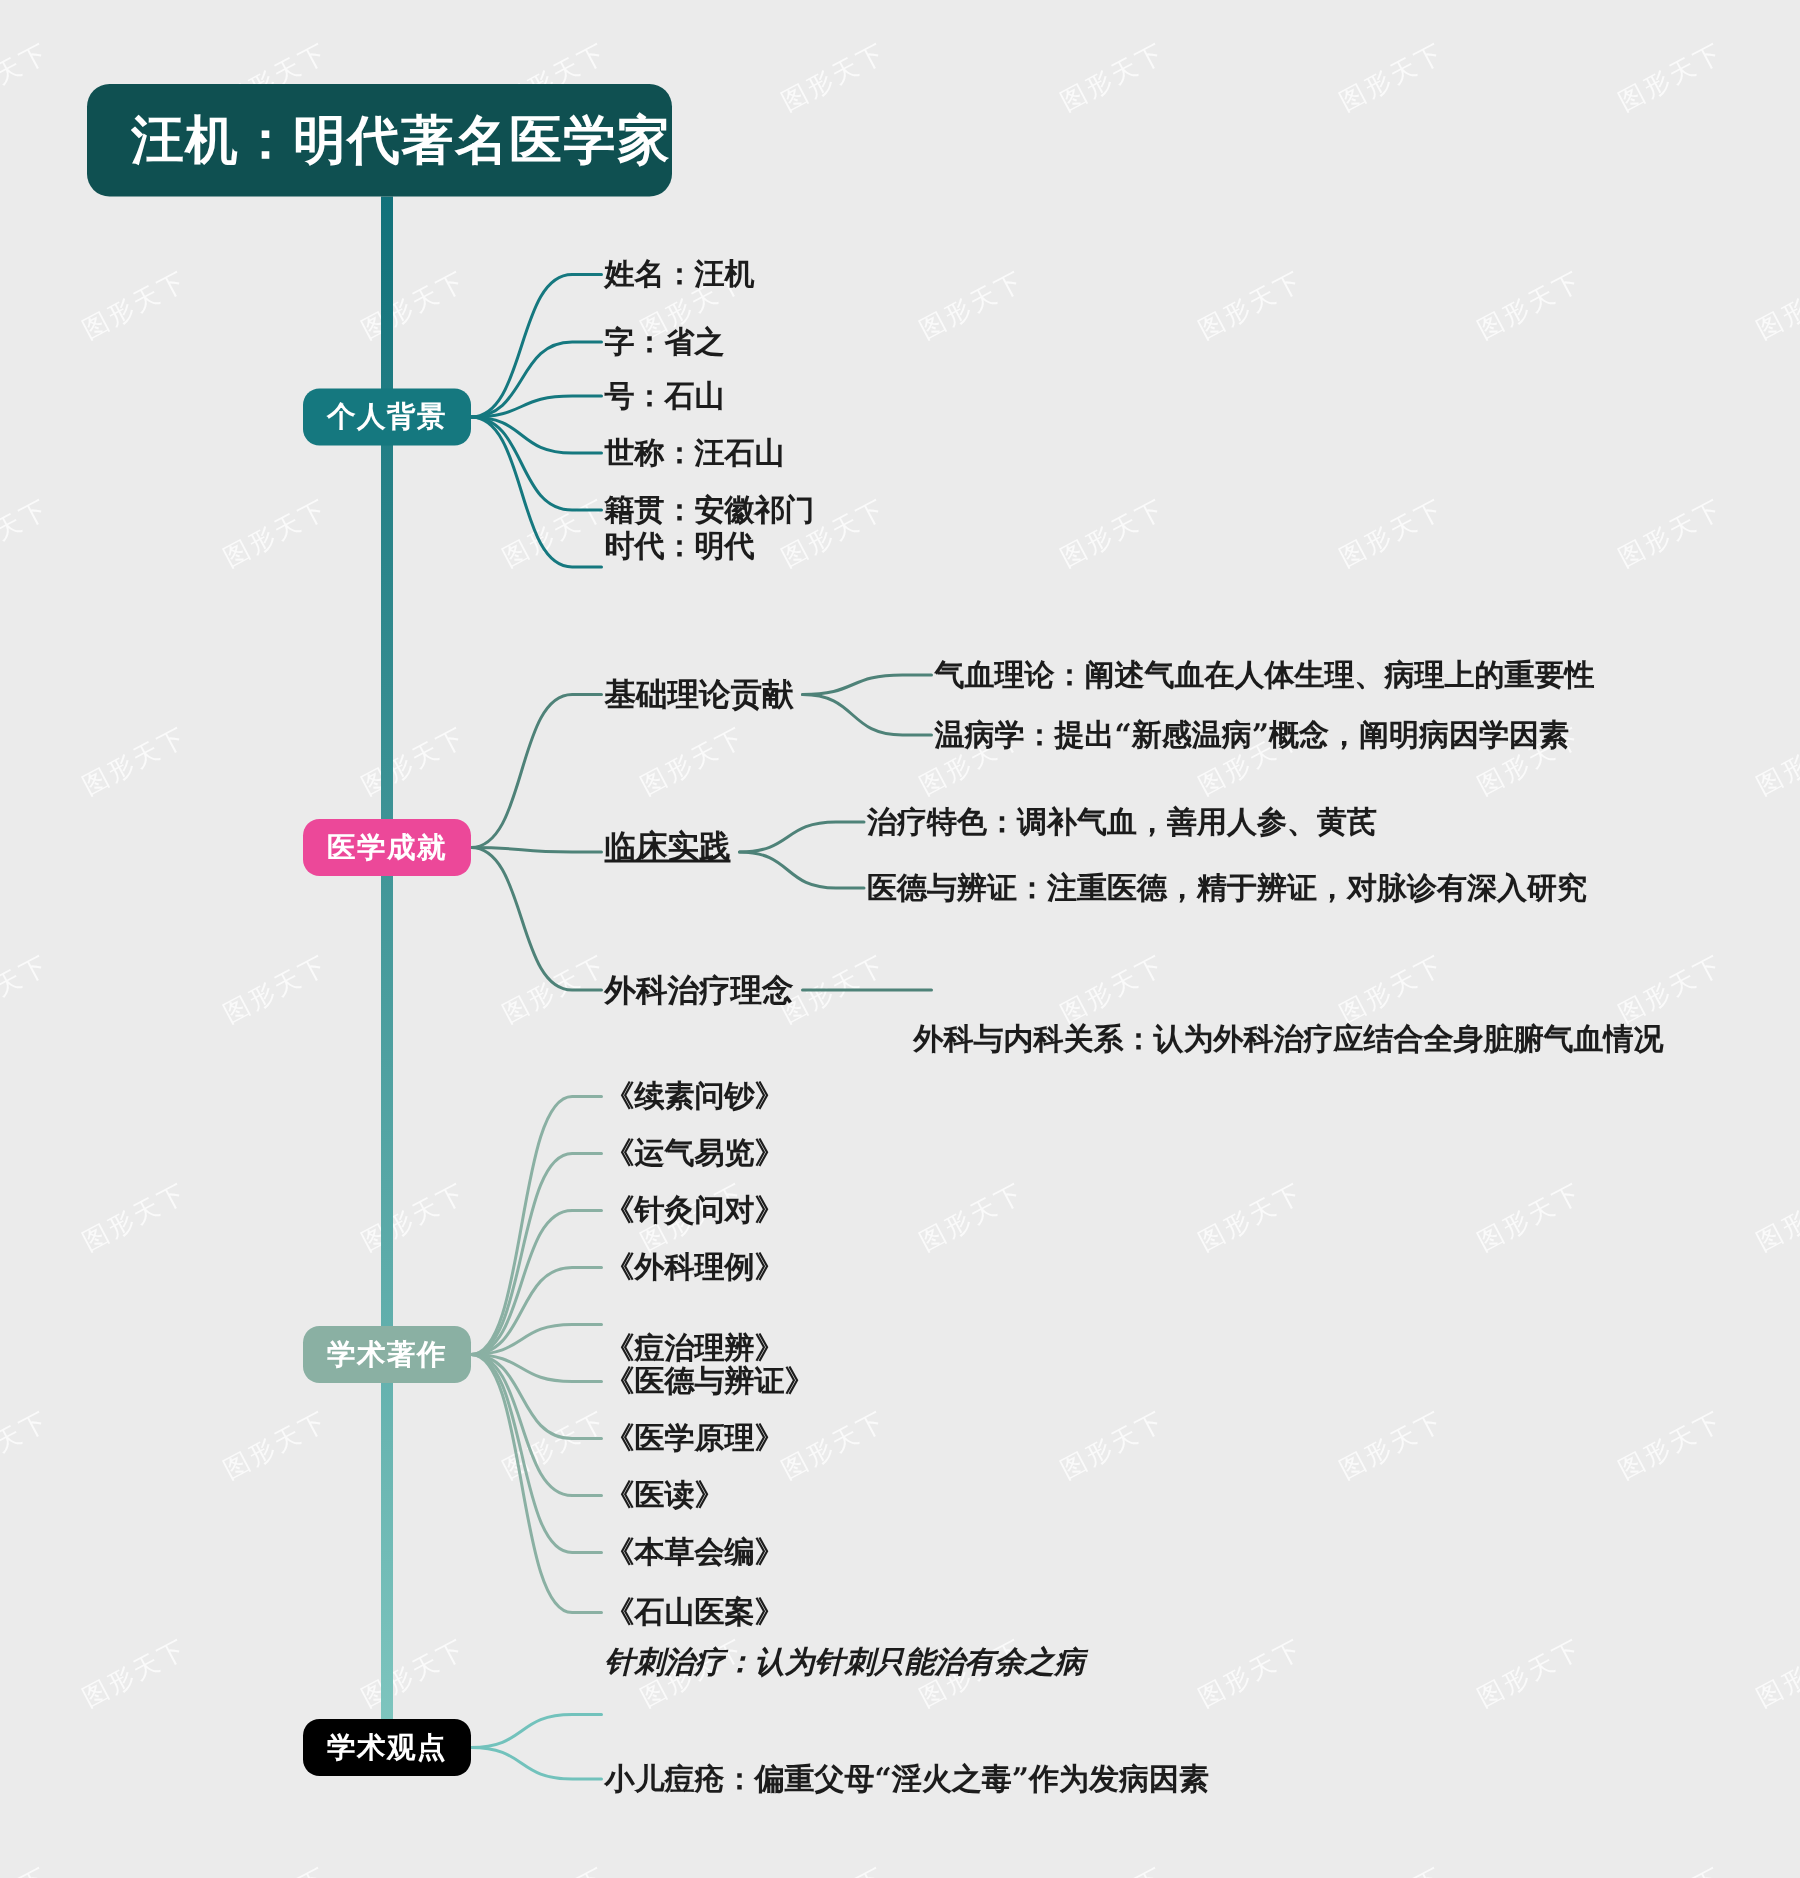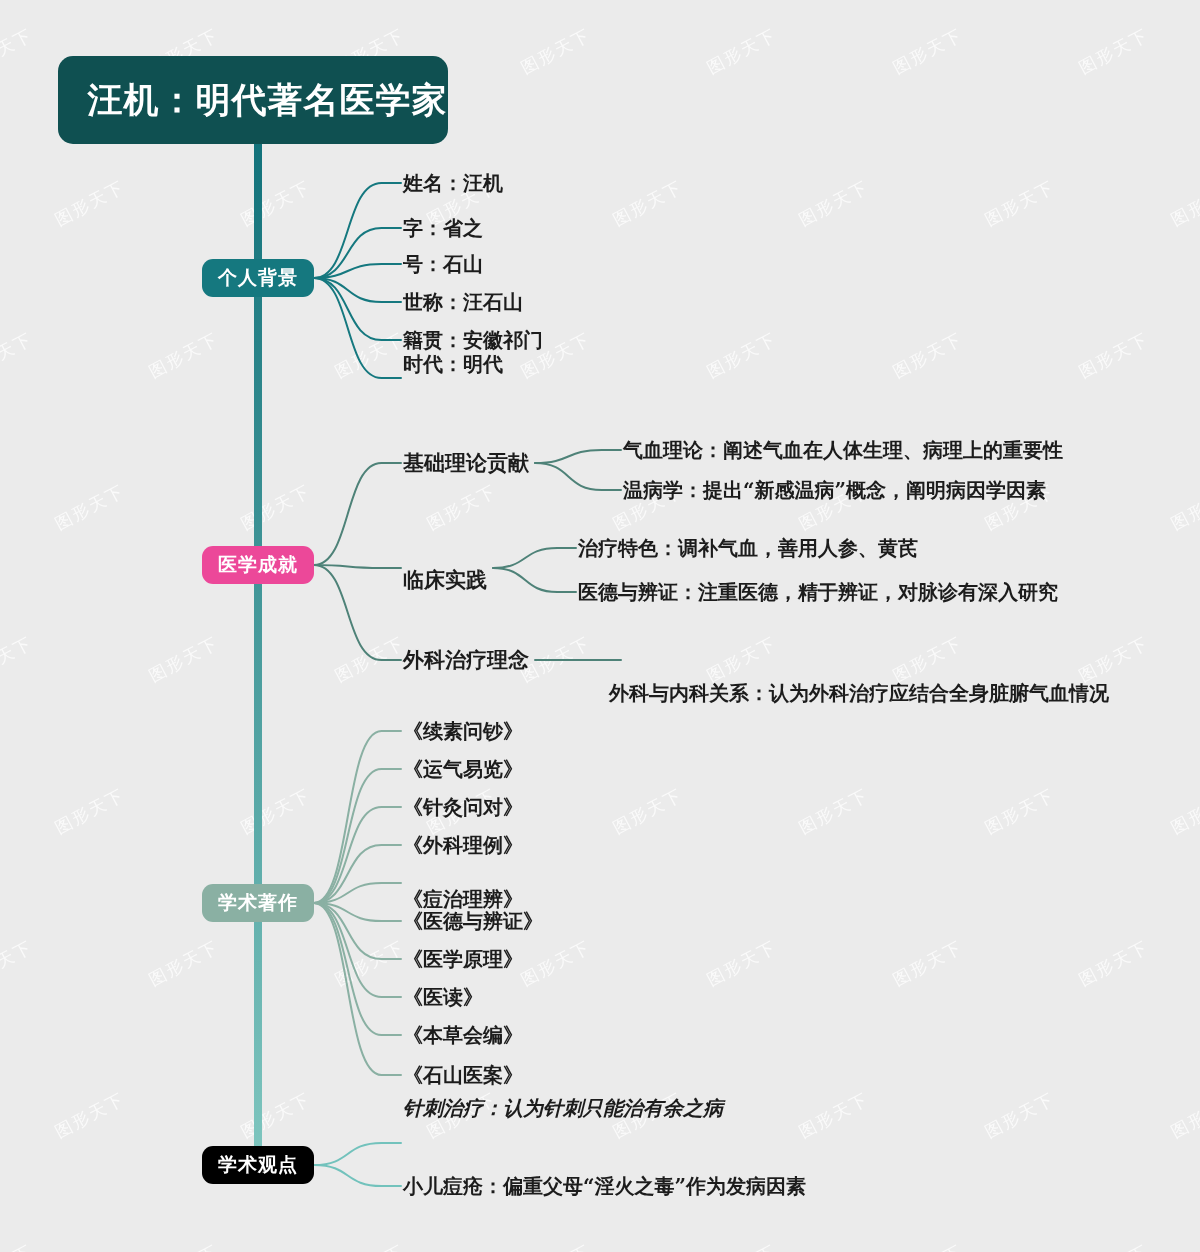--- a/index.html
+++ b/index.html
@@ -54,21 +54,21 @@
     justify-content: center;
     color: #ffffff;
     font-family: "DejaVu Sans", sans-serif;
     font-weight: bold;
     white-space: nowrap;
   }
   .root-node {
     left: 58px;
     top: 56px;
     width: 390px;
-    height: 88px;
+    height: 75px;
     border-radius: 15px;
     background: #0f5051;
     font-size: 35px;
     letter-spacing: 1px;
     padding-left: 29px;
   }
   .branch-node {
     width: 112px;
     height: 38px;
     border-radius: 11px;
@@ -209,21 +209,21 @@
       <div class="label leaf" style="left: 403px; top: 264px;">号：石山</div>
       <div class="label leaf" style="left: 403px; top: 302px;">世称：汪石山</div>
       <div class="label leaf" style="left: 403px; top: 340px;">籍贯：安徽祁门</div>
       <div class="label leaf" style="left: 403px; top: 364px; text-align: right;">时代：明代</div>
       <div class="node branch-node" style="left: 202px; top: 546px; background: #ec4899;">
         <span>医学成就</span>
       </div>
       <div class="label lvl2" style="left: 403px; top: 463px;">基础理论贡献</div>
       <div class="label lvl3" style="left: 623px; top: 450px;">气血理论：阐述气血在人体生理、病理上的重要性</div>
       <div class="label lvl3" style="left: 623px; top: 490px;">温病学：提出“新感温病”概念，阐明病因学因素</div>
-      <div class="label lvl2" style="left: 403px; top: 580px;">临床实践</div>
+      <div class="label lvl2" style="left: 403px; top: 564px; text-decoration: underline;">临床实践</div>
       <div class="label lvl3" style="left: 578px; top: 548px;">治疗特色：调补气血，善用人参、黄芪</div>
       <div class="label lvl3" style="left: 578px; top: 592px;">医德与辨证：注重医德，精于辨证，对脉诊有深入研究</div>
       <div class="label lvl2" style="left: 403px; top: 660px;">外科治疗理念</div>
       <div class="label lvl3" style="left: 609px; top: 660px; margin-top: 33px;">外科与内科关系：认为外科治疗应结合全身脏腑气血情况</div>
       <div class="node branch-node" style="left: 202px; top: 884px; background: rgb(138, 176, 163);">
         <span>学术著作</span>
       </div>
       <div class="label leaf" style="left: 403px; top: 731px;">《续素问钞》</div>
       <div class="label leaf" style="left: 403px; top: 769px;">《运气易览》</div>
       <div class="label leaf" style="left: 403px; top: 807px;">《针灸问对》</div>

